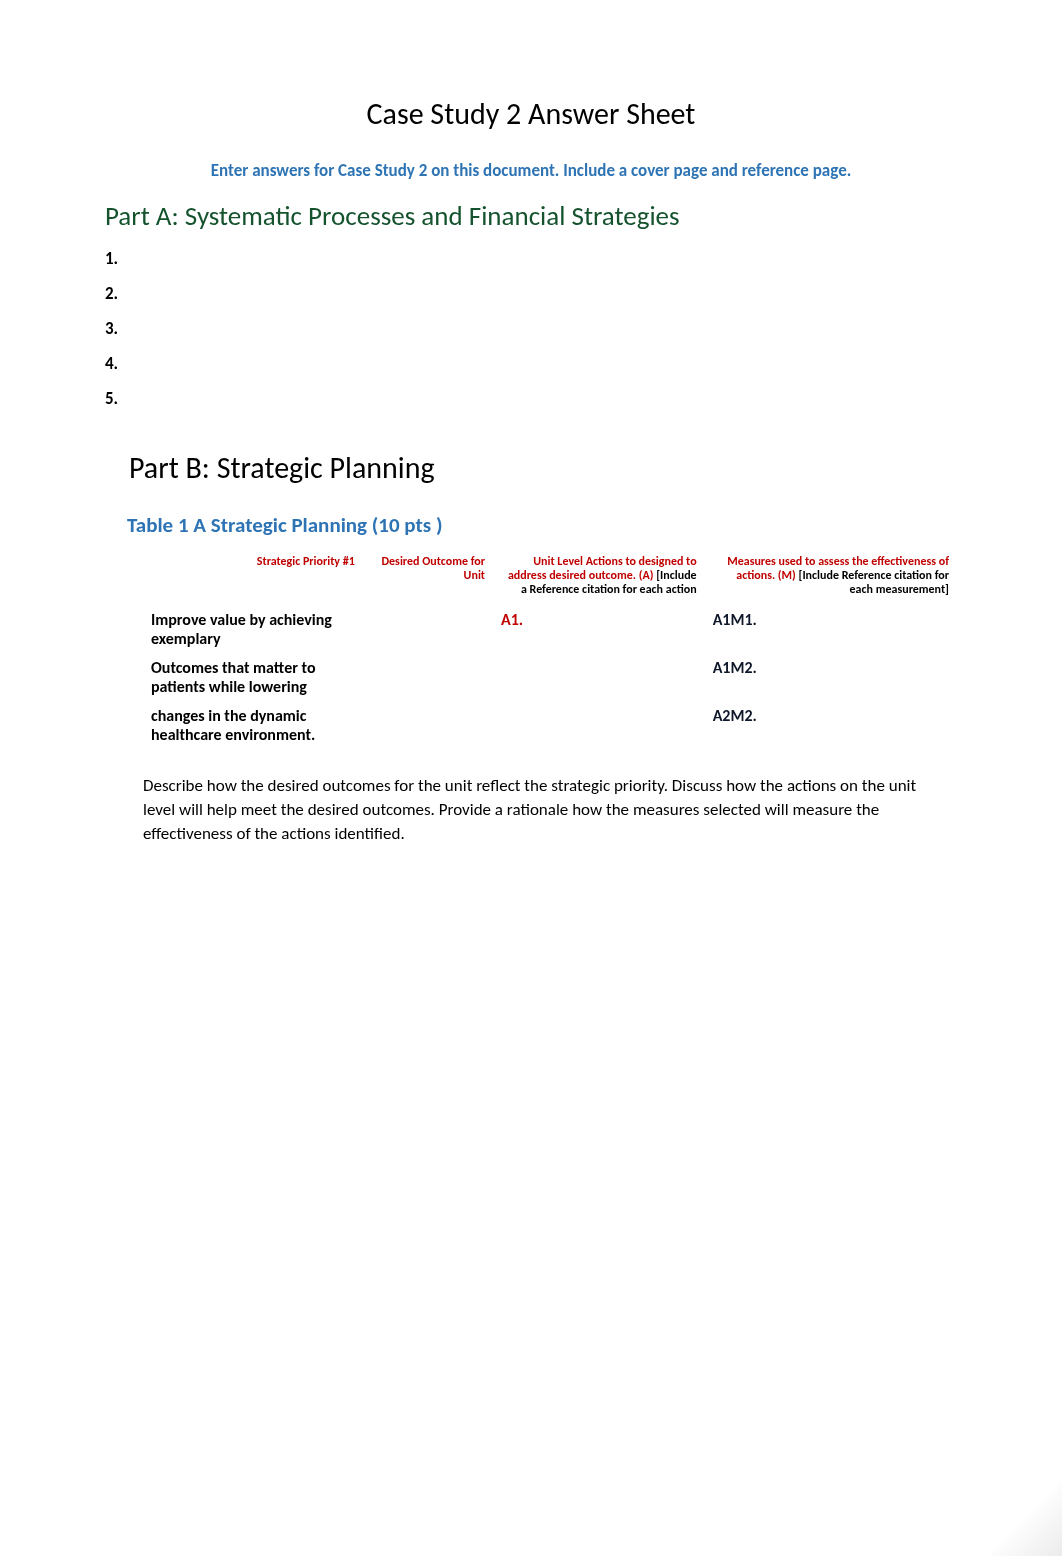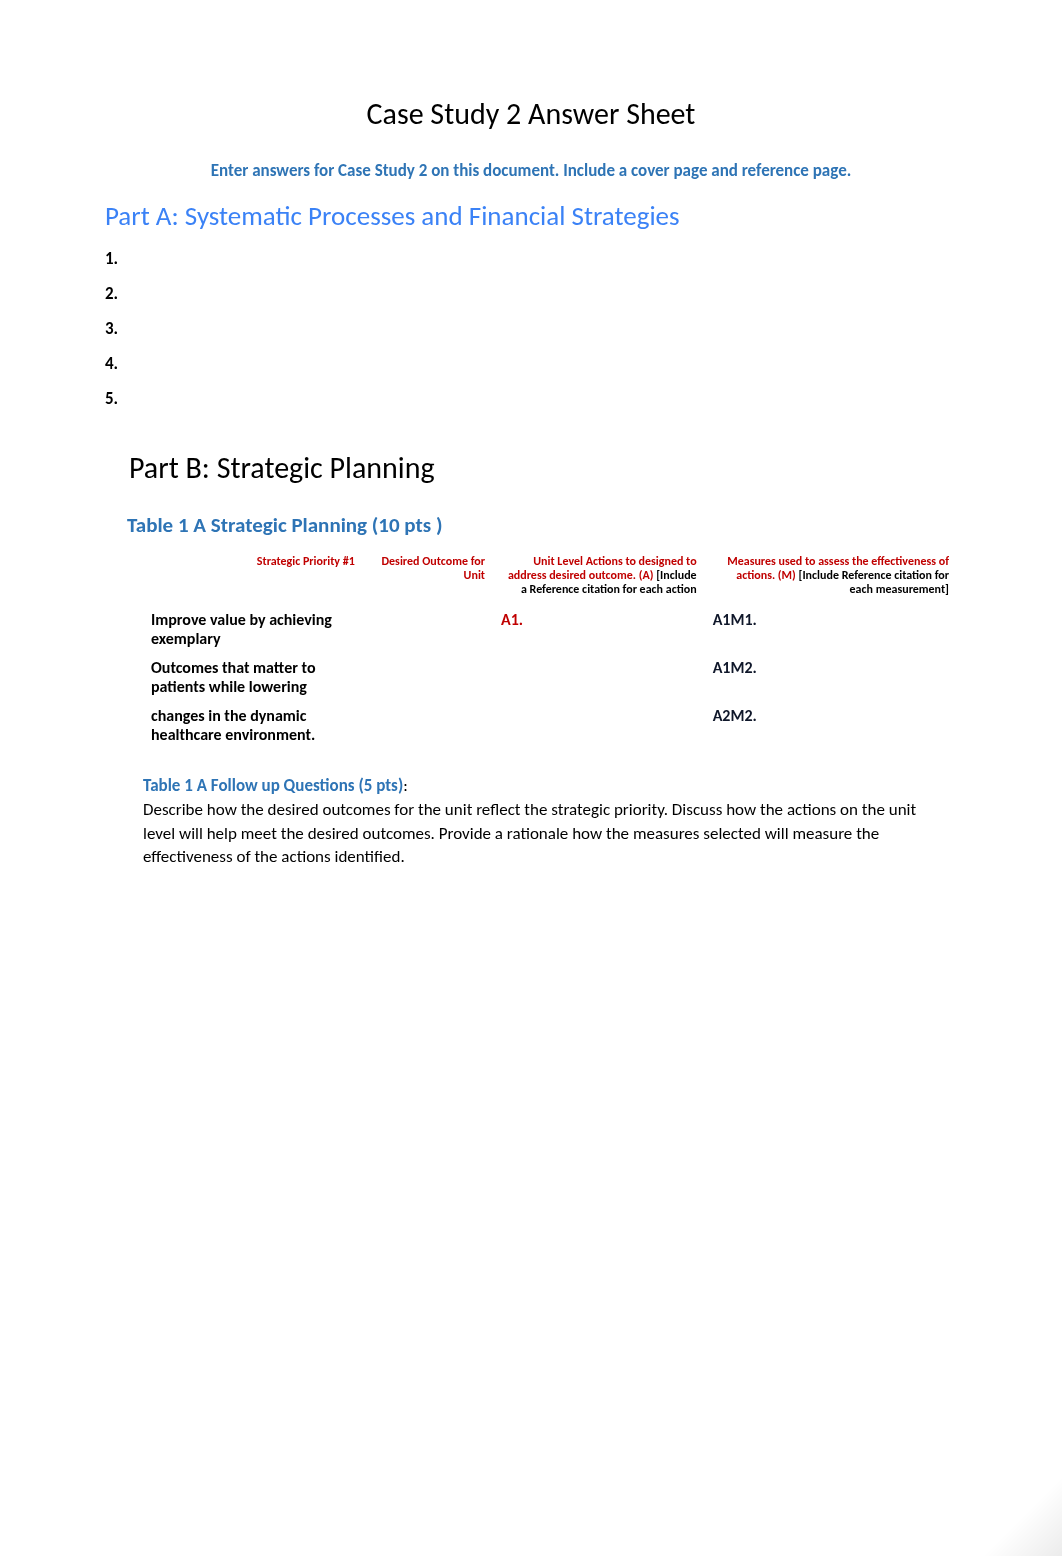--- a/index.html
+++ b/index.html
@@ -24,21 +24,21 @@
     }
     .instruction {
       color: #2e74b5;
       font-weight: bold;
       font-size: 17px;
       margin-bottom: 18px;
       text-align: center;
     }
     .section-heading {
       font-size: 27px;
-      color: #3b82f6;
+      color: #14532d;
       margin-bottom: 16px;
       font-weight: normal;
     }
     .ordered-list {
       list-style: none;
       margin-bottom: 40px;
     }
     .ordered-list li {
       font-size: 17px;
       font-weight: bold;
@@ -168,19 +168,16 @@
     <tr>
       <td>changes in the dynamic healthcare environment.</td>
       <td></td>
       <td class="action-cell"></td>
       <td class="measure-cell">A2M2.</td>
     </tr>
   </tbody>
 </table>
 
 <div class="followup-block">
-  <p class="followup-text">
-    <span class="followup-label" style="margin-left:0">Table 1 A Follow up Questions (5 pts)</span><span>:</span>
-  </p>
   <p class="followup-text">Describe how the desired outcomes for the unit reflect the strategic priority. Discuss how the actions on the unit level will help meet the desired outcomes. Provide a rationale how the measures selected will measure the effectiveness of the actions identified.</p>
 </div>
 
 <div class="shadow-corner"></div>
 
 </body></html>

